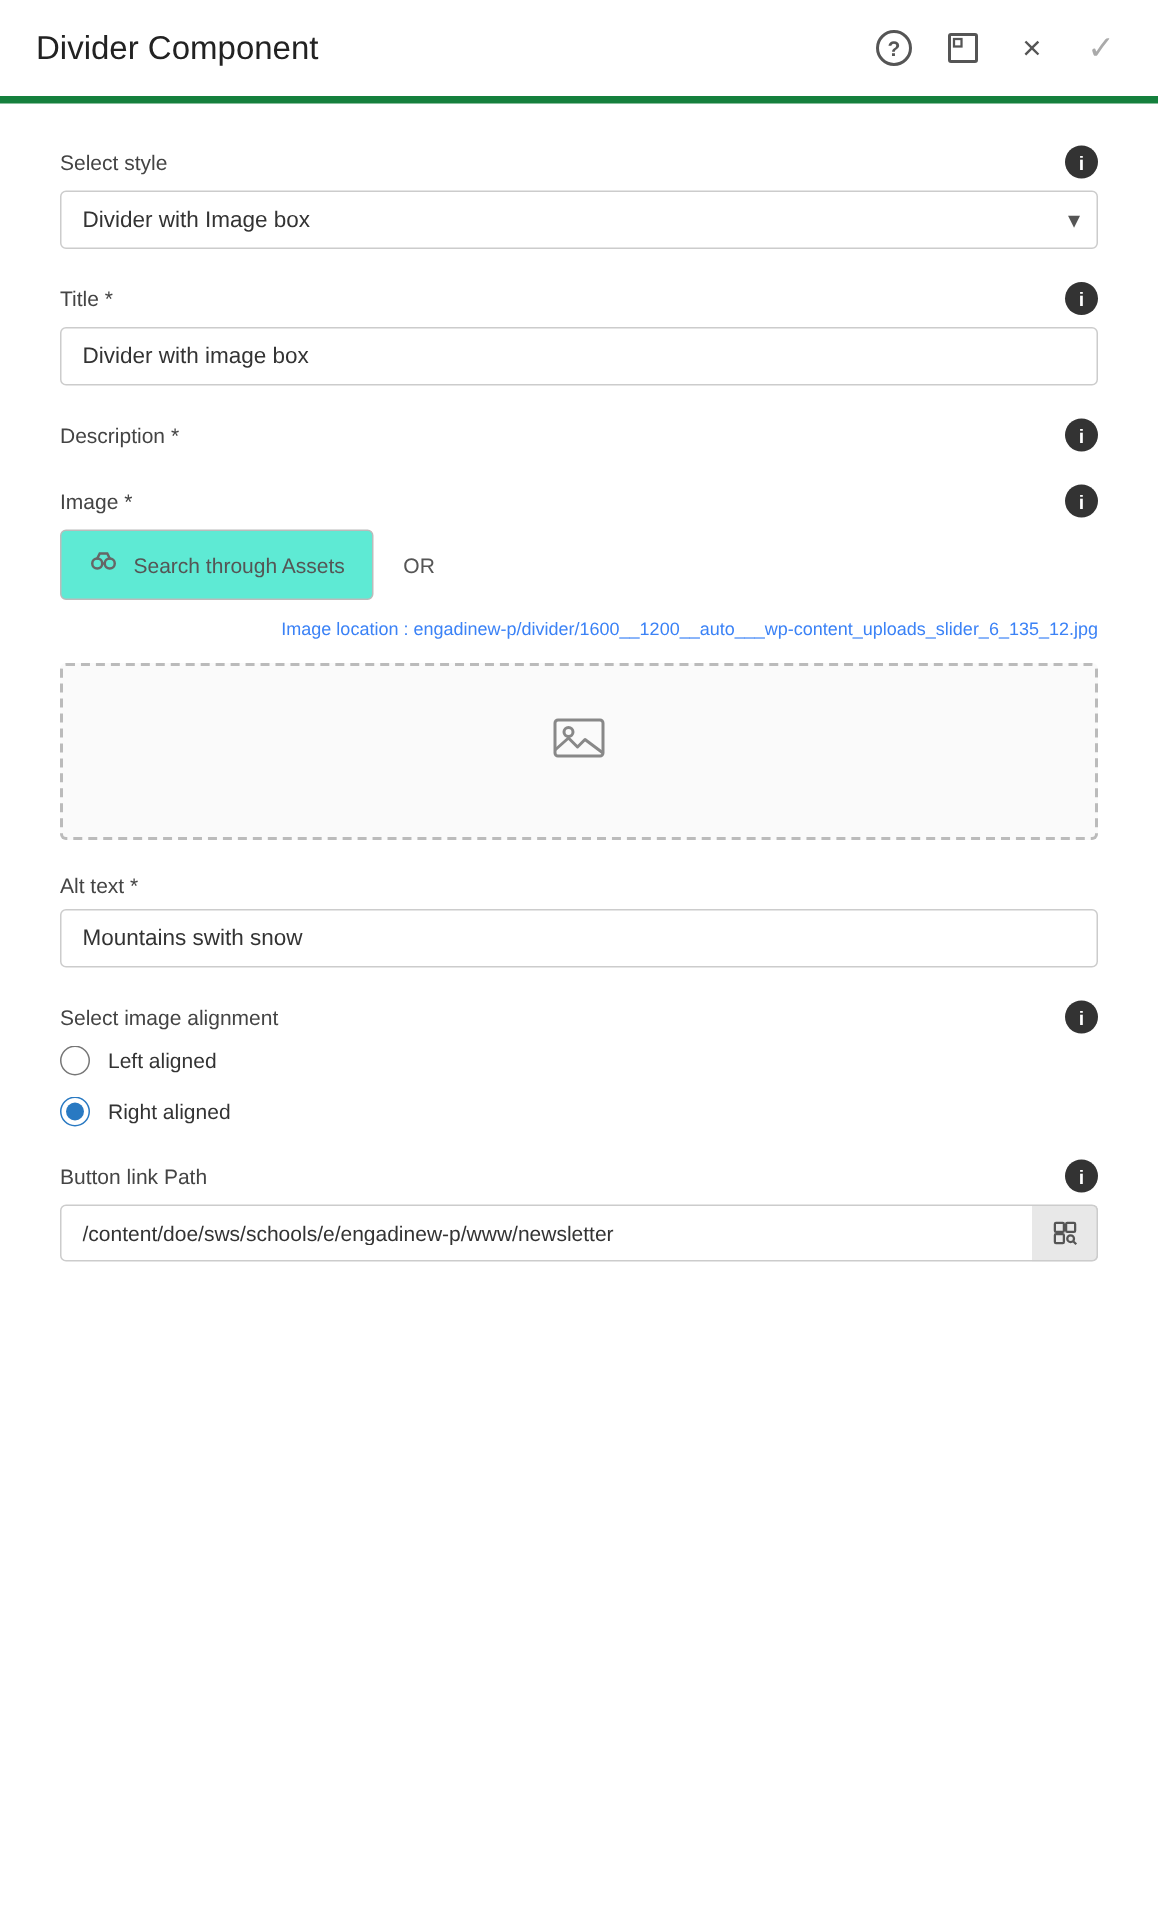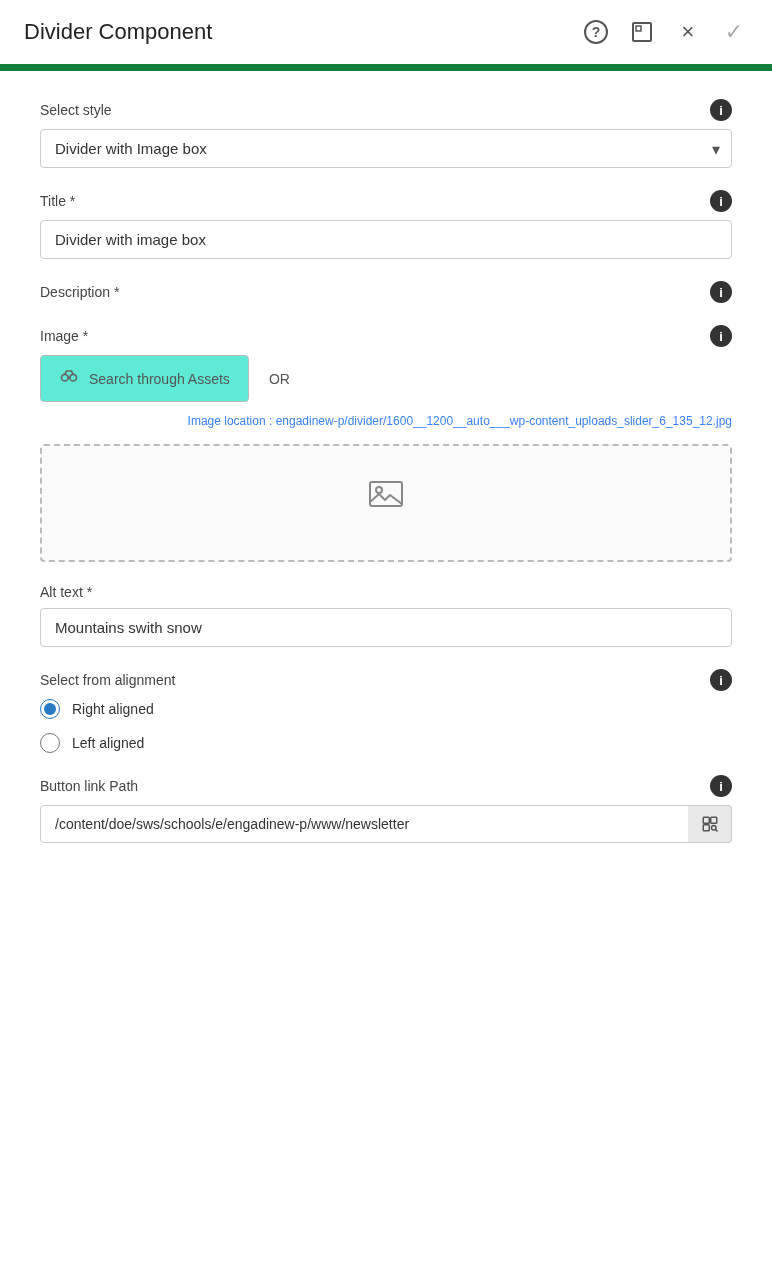--- a/index.html
+++ b/index.html
@@ -9,21 +9,21 @@
       color: #333;
       width: 772px;
       min-height: 1280px;
     }
 
     
     .header {
       display: flex;
       align-items: center;
       padding: 18px 24px;
-      border-bottom: 7px solid #15803d;
+      border-bottom: 5px solid #15803d;
       background: #fff;
     }
     .header-title {
       font-size: 22px;
       font-weight: 400;
       color: #222;
       flex: 1;
     }
     .header-icons {
       display: flex;
@@ -337,31 +337,31 @@
 
   <div class="form-group">
     <div class="form-label-row">
       <span class="form-label">Alt text *</span>
     </div>
     <input class="text-input" type="text" value="Mountains swith snow" style="">
   </div>
 
   <div class="form-group">
     <div class="form-label-row">
-      <span class="form-label">Select from alignment</span>
+      <span class="form-label">Select image alignment</span>
       <div class="info-icon">i</div>
     </div>
     <div class="radio-group">
+      <label class="radio-item">
+        <input type="radio" class="radio-input" name="alignment" value="left" style="">
+        <span class="radio-label">Left aligned</span>
+      </label>
       <label class="radio-item">
         <input type="radio" class="radio-input" name="alignment" value="right" checked="" style="">
         <span class="radio-label">Right aligned</span>
-      </label>
-      <label class="radio-item">
-        <input type="radio" class="radio-input" name="alignment" value="left" style="">
-        <span class="radio-label">Left aligned</span>
       </label>
     </div>
   </div>
 
   <div class="form-group">
     <div class="form-label-row">
       <span class="form-label">Button link Path</span>
       <div class="info-icon">i</div>
     </div>
     <div class="path-input-wrapper">

